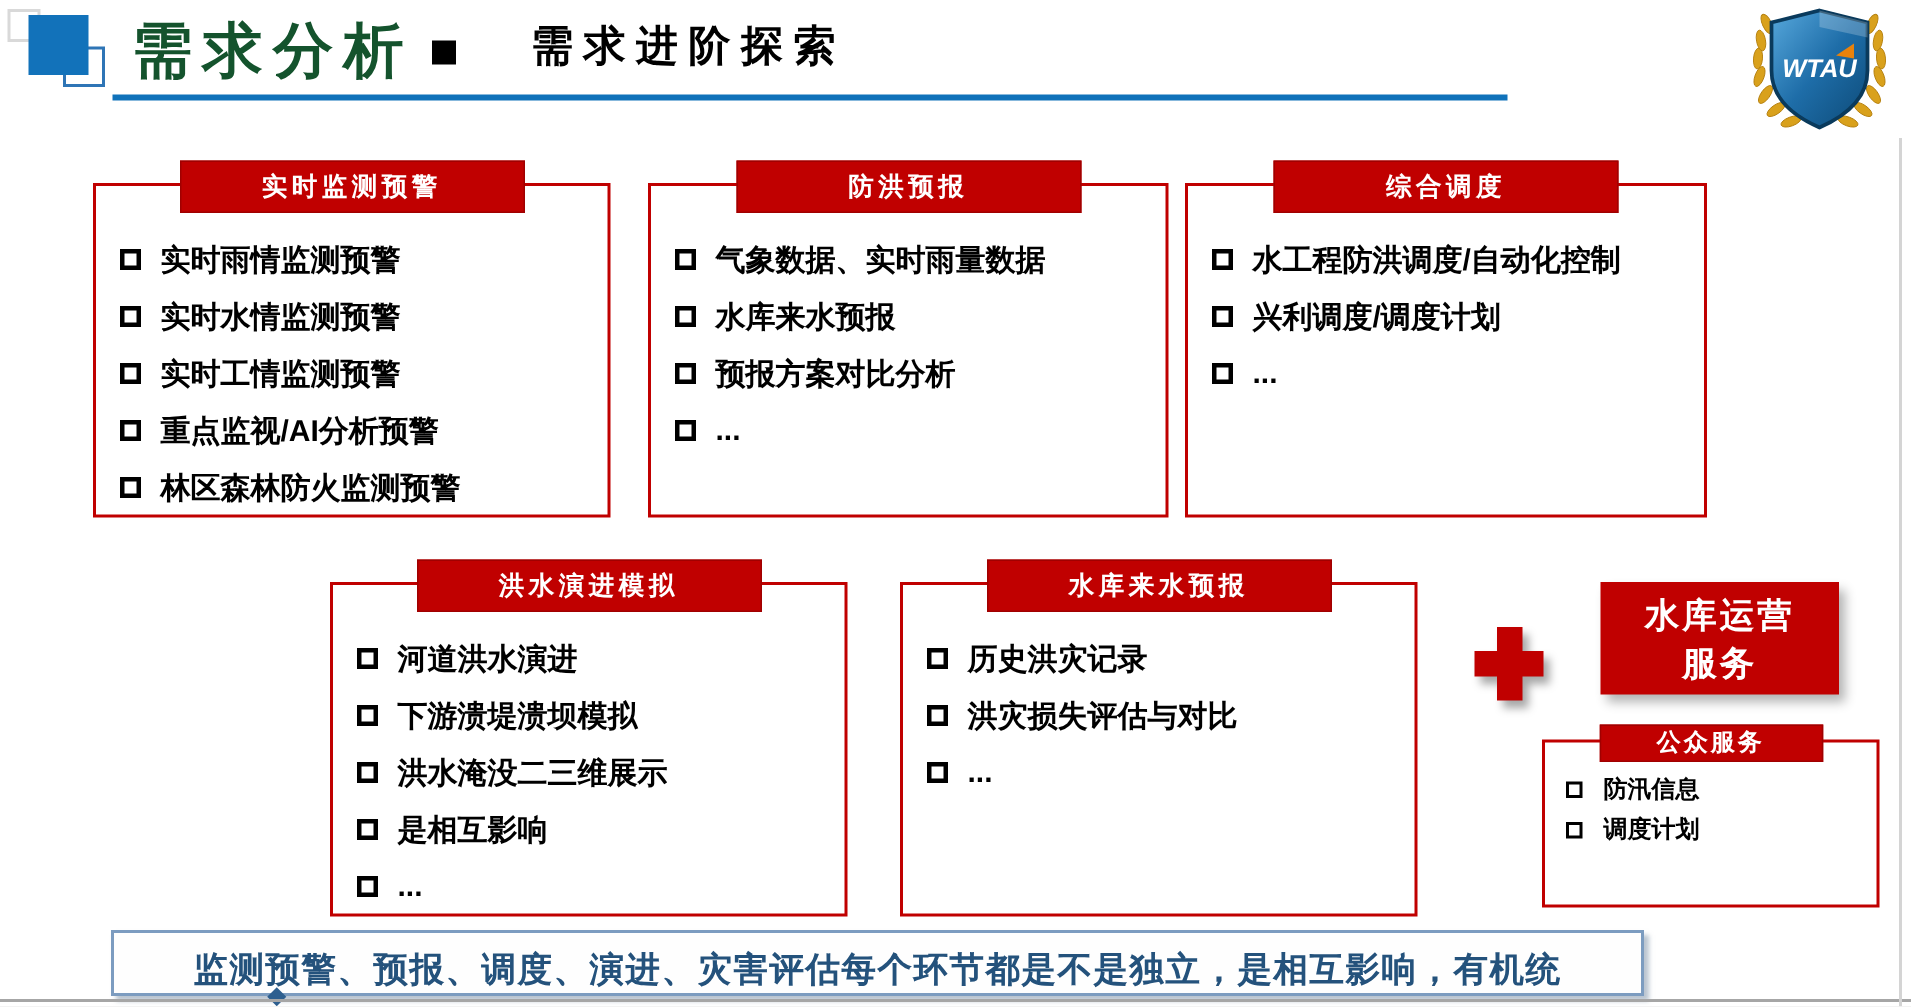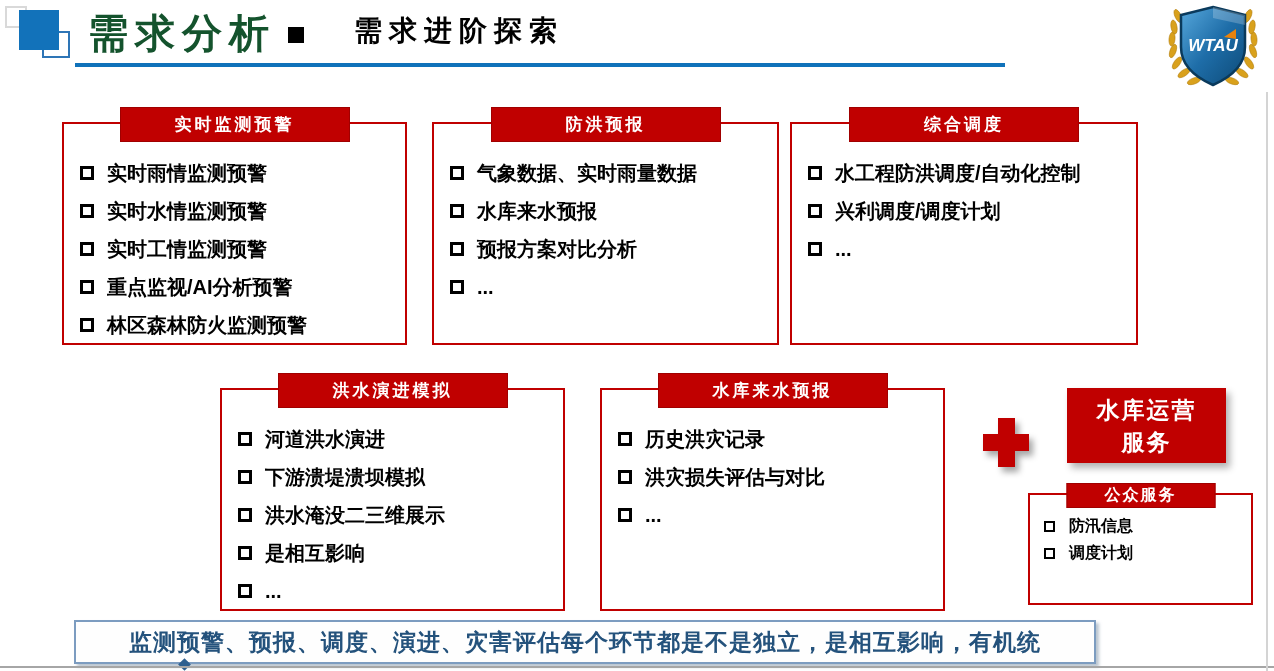--- a/index.html
+++ b/index.html
@@ -49,21 +49,21 @@
   .reservoir{
     position:absolute;left:1067px;top:388px;width:159px;height:75px;background:#c00000;
     color:#fff;font-weight:bold;font-size:23px;letter-spacing:2px;
     display:flex;flex-direction:column;align-items:center;justify-content:center;line-height:32px;
     box-shadow:4px 5px 7px rgba(0,0,0,.3);
   }
   
   .footer-bar{
     position:absolute;left:74px;top:620px;width:1022px;height:44px;box-sizing:border-box;
     background:#fefefe;border:2px solid #7c9cc0;box-shadow:3px 3px 3px rgba(130,150,170,.55);
-    display:flex;align-items:center;justify-content:center;
+    display:flex;align-items:flex-end;justify-content:center;
   }
   .footer-text{
     font-family:"Liberation Serif",serif;font-size:23px;font-weight:bold;color:#24527c;
     letter-spacing:1px;white-space:nowrap;
   }
   .bottom-line{position:absolute;left:0;top:666px;width:1274px;height:2px;background:#a6a6a6;}
   .bottom-diamond{position:absolute;left:180px;top:660px;width:9px;height:9px;background:#2e5f8f;transform:rotate(45deg);}
   .right-edge{position:absolute;left:1266px;top:92px;width:2px;height:579px;background:#d4d4d4;}
 </style>
 </head>

